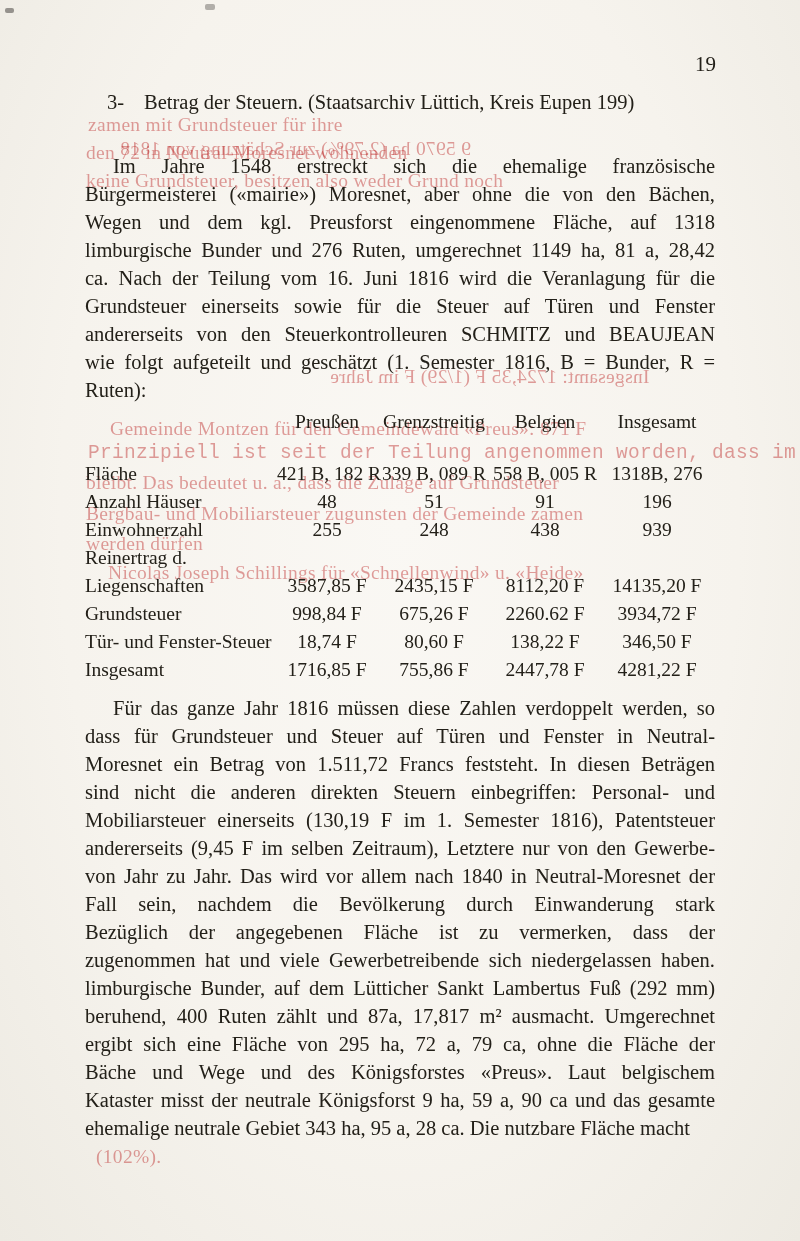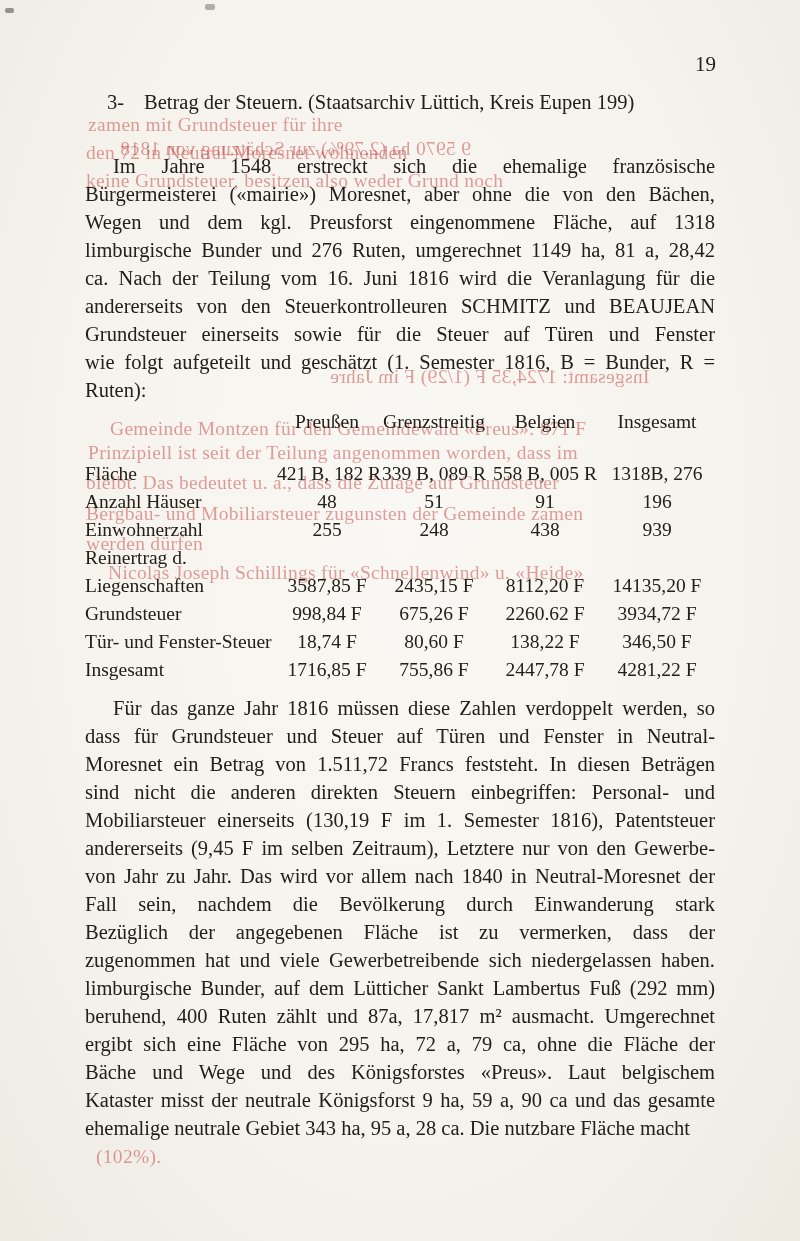--- a/index.html
+++ b/index.html
@@ -61,43 +61,43 @@
 
   <div class="speck s1"></div>
   <div class="speck s2"></div>
 
   <div class="ghost" style="left:88px;top:114px;">zamen mit Grundsteuer für ihre</div>
   <div class="ghost mir" style="left:120px;top:138px;">9 5970 ha (2,79%) zur Schätzung von 1818</div>
   <div class="ghost" style="left:86px;top:142px;">den 72 in Neutral-Moresnet wohnenden</div>
   <div class="ghost" style="left:86px;top:170px;">keine Grundsteuer, besitzen also weder Grund noch</div>
   <div class="ghost mir" style="left:330px;top:366px;">Insgesamt: 1724,35 F (1/29) F im Jahre</div>
   <div class="ghost" style="left:110px;top:418px;">Gemeinde Montzen für den Gemeindewald «Preus»: 871 F</div>
-  <div class="ghost" style="left:88px;top:442px;">Prinzipiell ist seit der Teilung angenommen worden, dass im</div>
+  <div class="ghost" style="left:88px;top:442px;font-family:Liberation Mono, monospace;">Prinzipiell ist seit der Teilung angenommen worden, dass im</div>
   <div class="ghost" style="left:86px;top:472px;">bleibt. Das bedeutet u. a., dass die Zulage auf Grundsteuer</div>
   <div class="ghost" style="left:86px;top:503px;">Bergbau- und Mobiliarsteuer zugunsten der Gemeinde zamen</div>
   <div class="ghost" style="left:86px;top:533px;">werden dürfen</div>
   <div class="ghost" style="left:108px;top:562px;">Nicolas Joseph Schillings für «Schnellenwind» u. «Heide»</div>
   <div class="ghost" style="left:96px;top:1146px;">(102%).</div>
 
   <div class="pagenum">19</div>
 
   <div class="content">
 
     <div class="heading">
       <span class="idx">3-</span><span class="ttl">Betrag der Steuern. (Staatsarchiv Lüttich, Kreis Eupen 199)</span>
     </div>
 
     <div class="para p1">
       <div class="jline first">Im Jahre 1548 erstreckt sich die ehemalige französische</div>
       <div class="jline">Bürgermeisterei («mairie») Moresnet, aber ohne die von den Bächen,</div>
       <div class="jline">Wegen und dem kgl. Preusforst eingenommene Fläche, auf 1318</div>
       <div class="jline">limburgische Bunder und 276 Ruten, umgerechnet 1149 ha, 81 a, 28,42</div>
       <div class="jline">ca. Nach der Teilung vom 16. Juni 1816 wird die Veranlagung für die</div>
+      <div class="jline">Grundsteuer einerseits sowie für die Steuer auf Türen und Fenster</div>
       <div class="jline">andererseits von den Steuerkontrolleuren SCHMITZ und BEAUJEAN</div>
-      <div class="jline">Grundsteuer einerseits sowie für die Steuer auf Türen und Fenster</div>
       <div class="jline">wie folgt aufgeteilt und geschätzt (1. Semester 1816, B = Bunder, R =</div>
       <div class="jline last">Ruten):</div>
     </div>
 
     <div class="taxtable">
       <div class="cell lab"></div>
       <div class="cell hdr">Preußen</div>
       <div class="cell hdr">Grenzstreitig</div>
       <div class="cell hdr">Belgien</div>
       <div class="cell hdr">Insgesamt</div>

